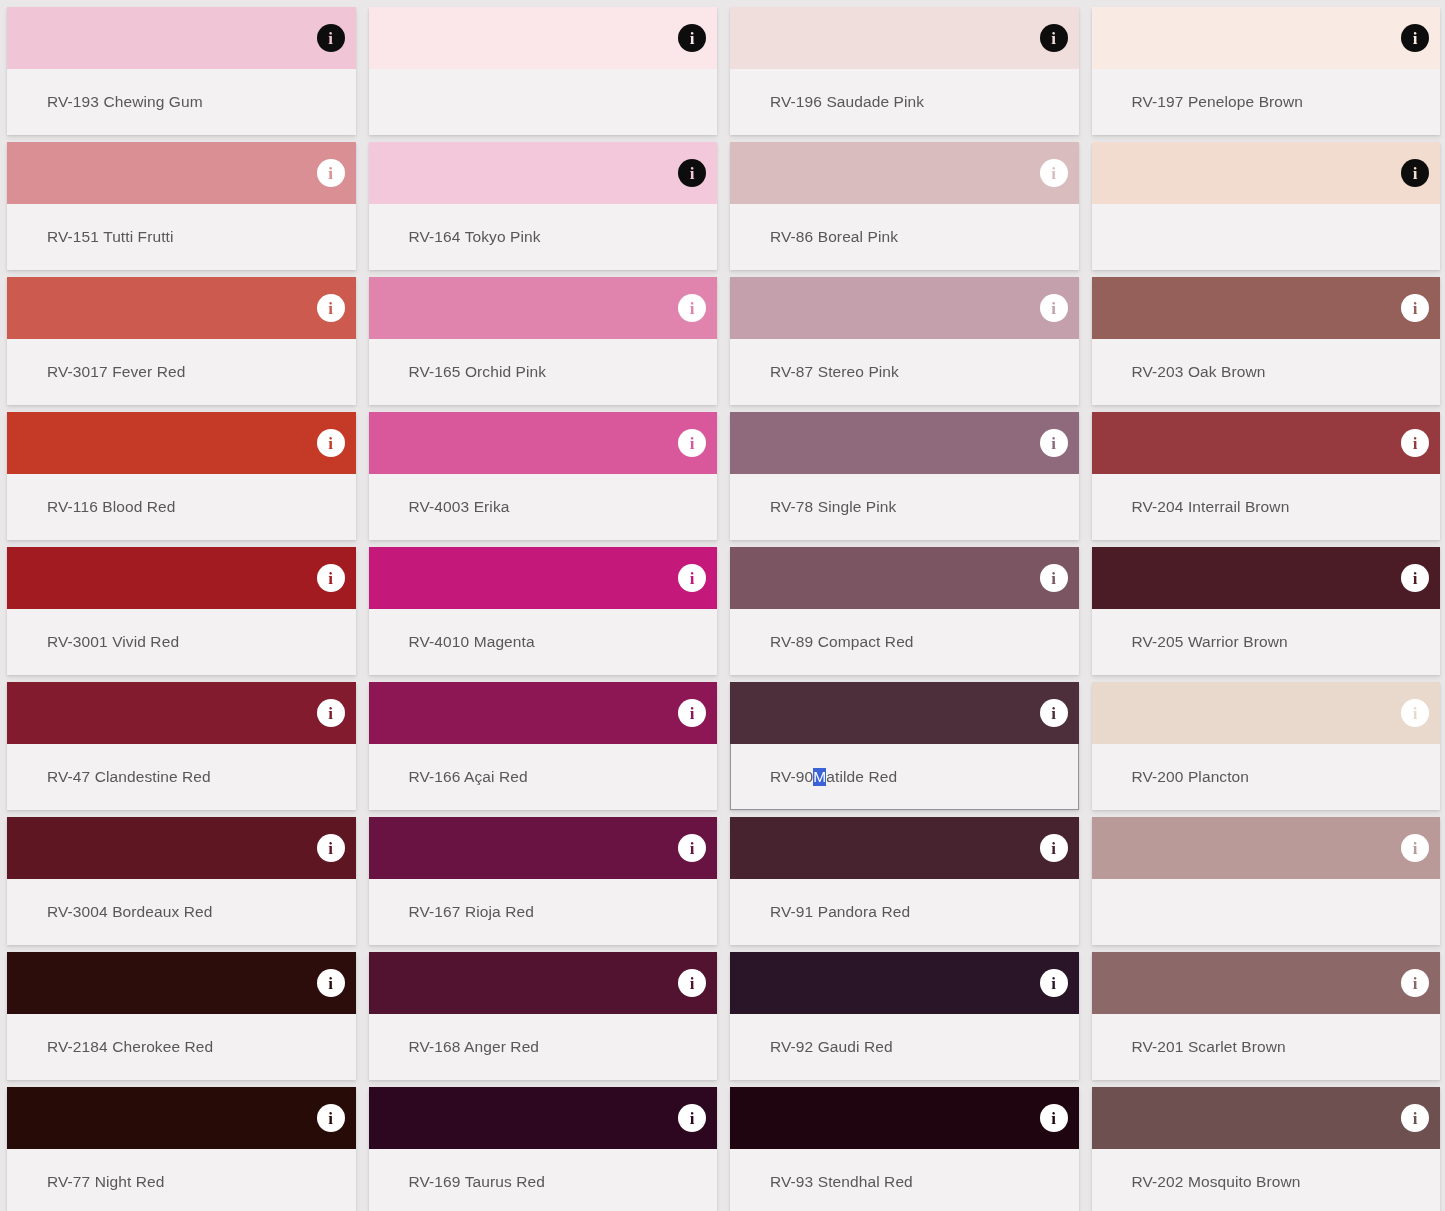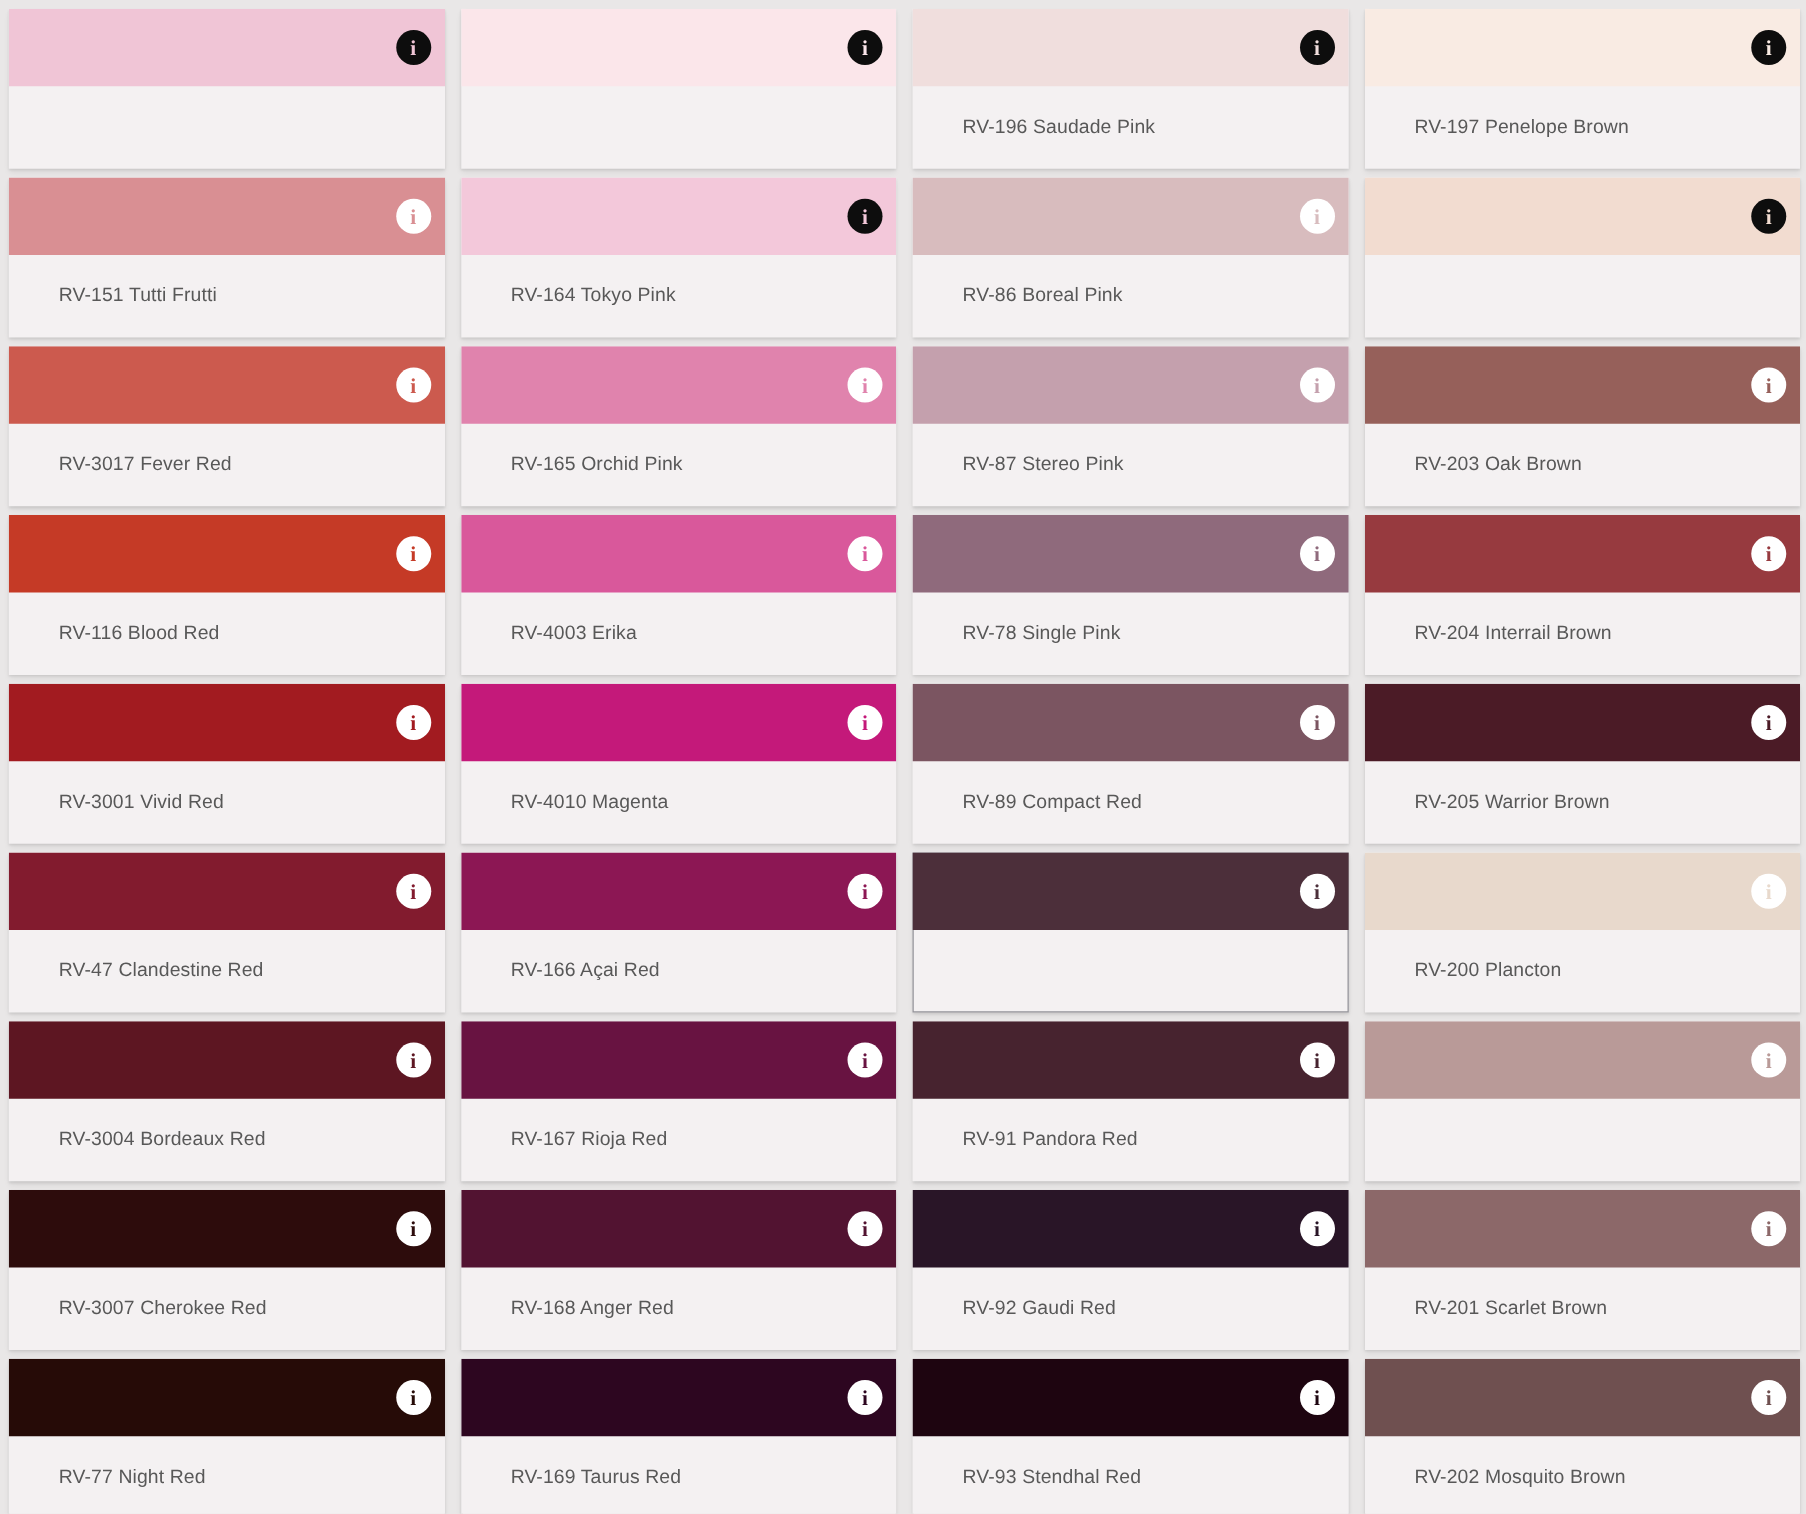--- a/index.html
+++ b/index.html
@@ -92,20 +92,21 @@
 </style>
 </head>
 <body>
 
 <div id="grid">
     <div class="card-slot">
       <div class="card">
         <div class="swatch" style="background: rgb(240, 197, 214);">
           <div class="info-badge dark" style="color: rgb(240, 197, 214);">i</div>
         </div>
+        <div class="card-label">RV-193 Chewing Gum</div>
       </div>
     </div>
     <div class="card-slot">
       <div class="card">
         <div class="swatch" style="background: rgb(251, 230, 234);">
           <div class="info-badge dark" style="color: rgb(251, 230, 234);">i</div>
         </div>
       </div>
     </div>
     <div class="card-slot">
@@ -265,20 +266,21 @@
           <div class="info-badge light" style="color: rgb(140, 23, 84);">i</div>
         </div>
         <div class="card-label">RV-166 Açai Red</div>
       </div>
     </div>
     <div class="card-slot">
       <div class="card focused">
         <div class="swatch" style="background: rgb(76, 47, 58);">
           <div class="info-badge light" style="color: rgb(76, 47, 58);">i</div>
         </div>
+        <div class="card-label">RV-90 <span class="sel">M</span>atilde Red</div>
       </div>
     </div>
     <div class="card-slot">
       <div class="card">
         <div class="swatch" style="background: rgb(232, 217, 204);">
           <div class="info-badge light" style="color: rgb(232, 217, 204);">i</div>
         </div>
         <div class="card-label">RV-200 Plancton</div>
       </div>
     </div>
@@ -311,21 +313,21 @@
         <div class="swatch" style="background: rgb(185, 154, 152);">
           <div class="info-badge light" style="color: rgb(185, 154, 152);">i</div>
         </div>
       </div>
     </div>
     <div class="card-slot">
       <div class="card">
         <div class="swatch" style="background: rgb(45, 12, 12);">
           <div class="info-badge light" style="color: rgb(45, 12, 12);">i</div>
         </div>
-        <div class="card-label">RV-3007 Cherokee Red</div>
+        <div class="card-label">RV-2184 Cherokee Red</div>
       </div>
     </div>
     <div class="card-slot">
       <div class="card">
         <div class="swatch" style="background: rgb(82, 19, 49);">
           <div class="info-badge light" style="color: rgb(82, 19, 49);">i</div>
         </div>
         <div class="card-label">RV-168 Anger Red</div>
       </div>
     </div>

